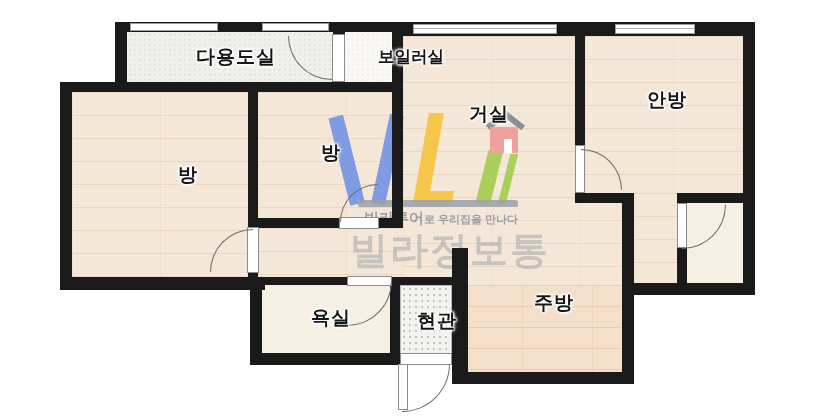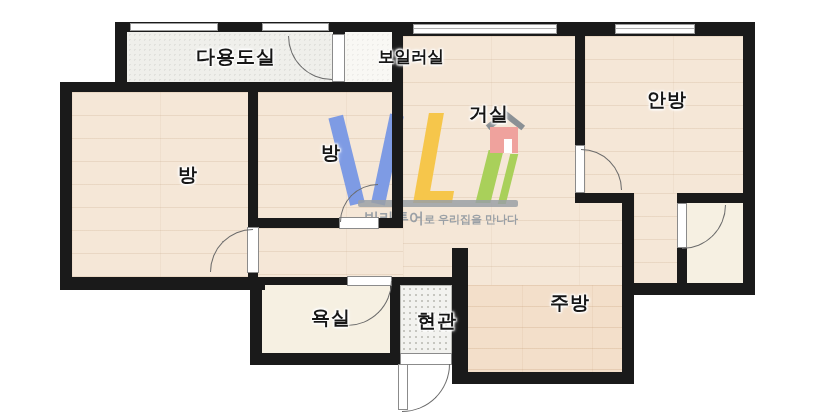--- a/index.html
+++ b/index.html
@@ -74,20 +74,21 @@
     <div>
       <div class="abs" style="left:150px;top:12px;width:25px;height:6px;background:var(--logo-roof);transform:rotate(-38deg);"></div>
       <div class="abs" style="left:165px;top:12px;width:26px;height:6px;background:var(--logo-roof);transform:rotate(38deg);"></div>
       <div class="abs" style="left:155px;top:22px;width:28px;height:26px;background:var(--logo-pink);"></div>
       <div class="abs" style="left:169px;top:34px;width:8px;height:14px;background:#ffffff;"></div>
     </div>
     <div class="abs wm-bar" style="left:23px;top:95px;width:160px;height:7px;"></div>
     <div class="abs wm-tag" style="left:18px;top:104px;width:176px;">
       <span class="strong">빌라투어</span><span class="rest">로 우리집을 만나다</span>
     </div>
+    <div class="abs wm-brand" style="left:115px;top:145px;">빌라정보통</div>
   </div>
 
   <div class="abs wall z10" style="left:115px;top:22px;width:288px;height:10px;"></div>
   <div class="abs wall z10" style="left:403px;top:22px;width:352px;height:14px;"></div>
   <div class="abs wall z10" style="left:115px;top:22px;width:12px;height:68px;"></div>
   <div class="abs wall z10" style="left:60px;top:82px;width:343px;height:10px;"></div>
   <div class="abs wall z10" style="left:60px;top:82px;width:12px;height:208px;"></div>
   <div class="abs wall z10" style="left:333px;top:32px;width:12px;height:50px;"></div>
   <div class="abs wall z10" style="left:392px;top:32px;width:11px;height:186px;"></div>
   <div class="abs wall z10" style="left:248px;top:92px;width:10px;height:185px;"></div>
@@ -135,15 +136,15 @@
   <div class="abs arc arc-br z25" style="left:402px;top:364px;width:48px;height:48px;"></div>
 
   <div class="room-label" style="left:236px;top:57px;">다용도실</div>
   <div class="room-label small" style="left:379px;top:57px;margin-left:32px;">보일러실</div>
   <div class="room-label" style="left:188px;top:175px;">방</div>
   <div class="room-label" style="left:331px;top:153px;">방</div>
   <div class="room-label" style="left:489px;top:114px;">거실</div>
   <div class="room-label" style="left:667px;top:100px;">안방</div>
   <div class="room-label" style="left:331px;top:318px;">욕실</div>
   <div class="room-label" style="left:437px;top:321px;">현관</div>
-  <div class="room-label" style="left:570px;top:303px;">주방</div>
+  <div class="room-label" style="left:554px;top:303px;">주방</div>
 
 </div>
 
 </body></html>

